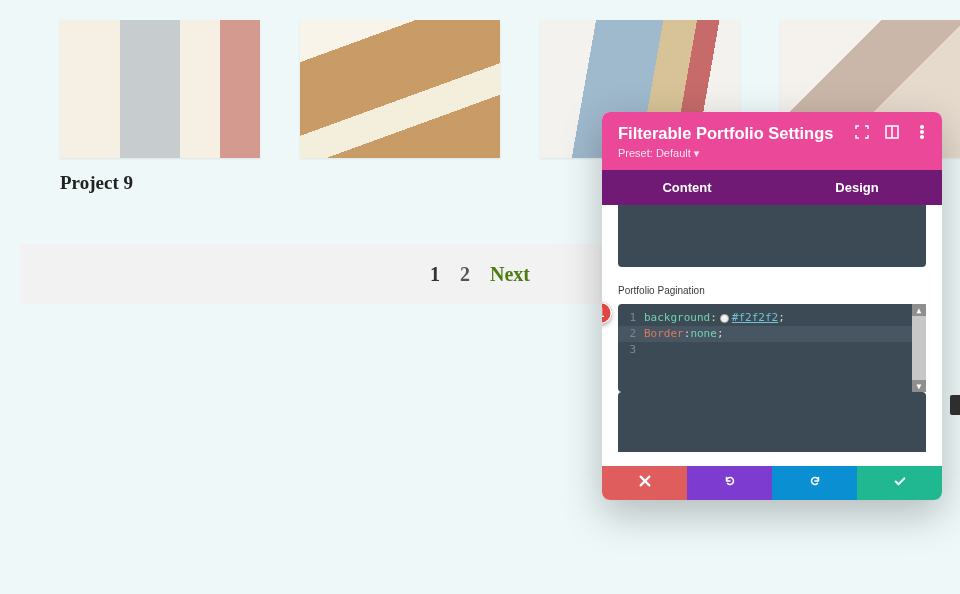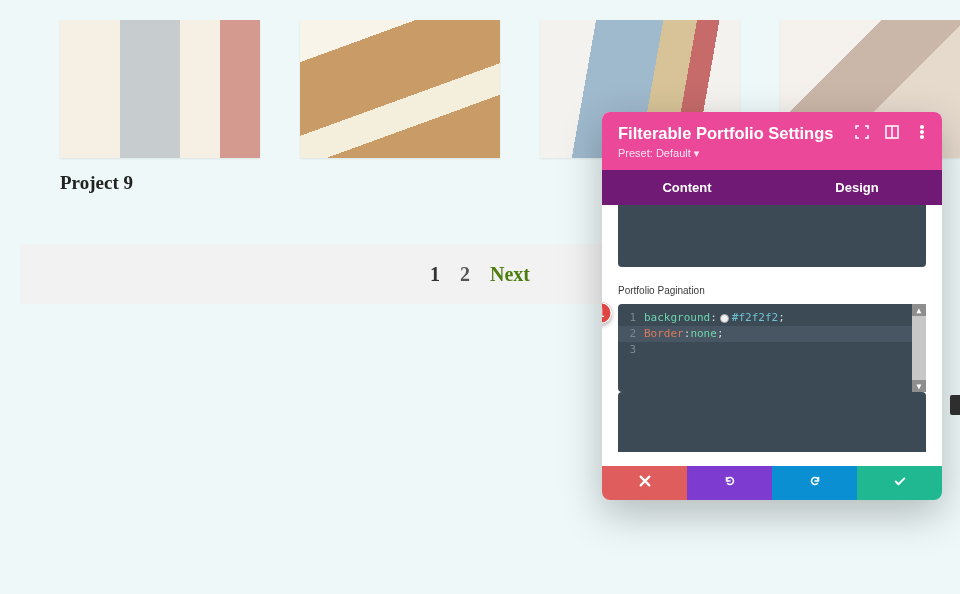--- a/index.html
+++ b/index.html
@@ -162,21 +162,21 @@
     width: 26px;
     text-align: right;
     color: #7b8892;
     padding-right: 8px;
     user-select: none;
     flex-shrink: 0;
   }
   .code-line.hl { background: #485562; }
   .tok-prop { color: #6fd3b0; }
   .tok-prop2 { color: #d97a5e; }
-  .tok-hex { color: #6fc3d3; }
+  .tok-hex { color: #6fc3d3; text-decoration: underline; }
   .tok-punc { color: #d6d6d6; }
   .swatch {
     display: inline-block;
     width: 9px; height: 9px;
     background: #f2f2f2;
     border: 1px solid #aaa;
     border-radius: 50%;
     margin: 0 3px;
     vertical-align: middle;
   }

